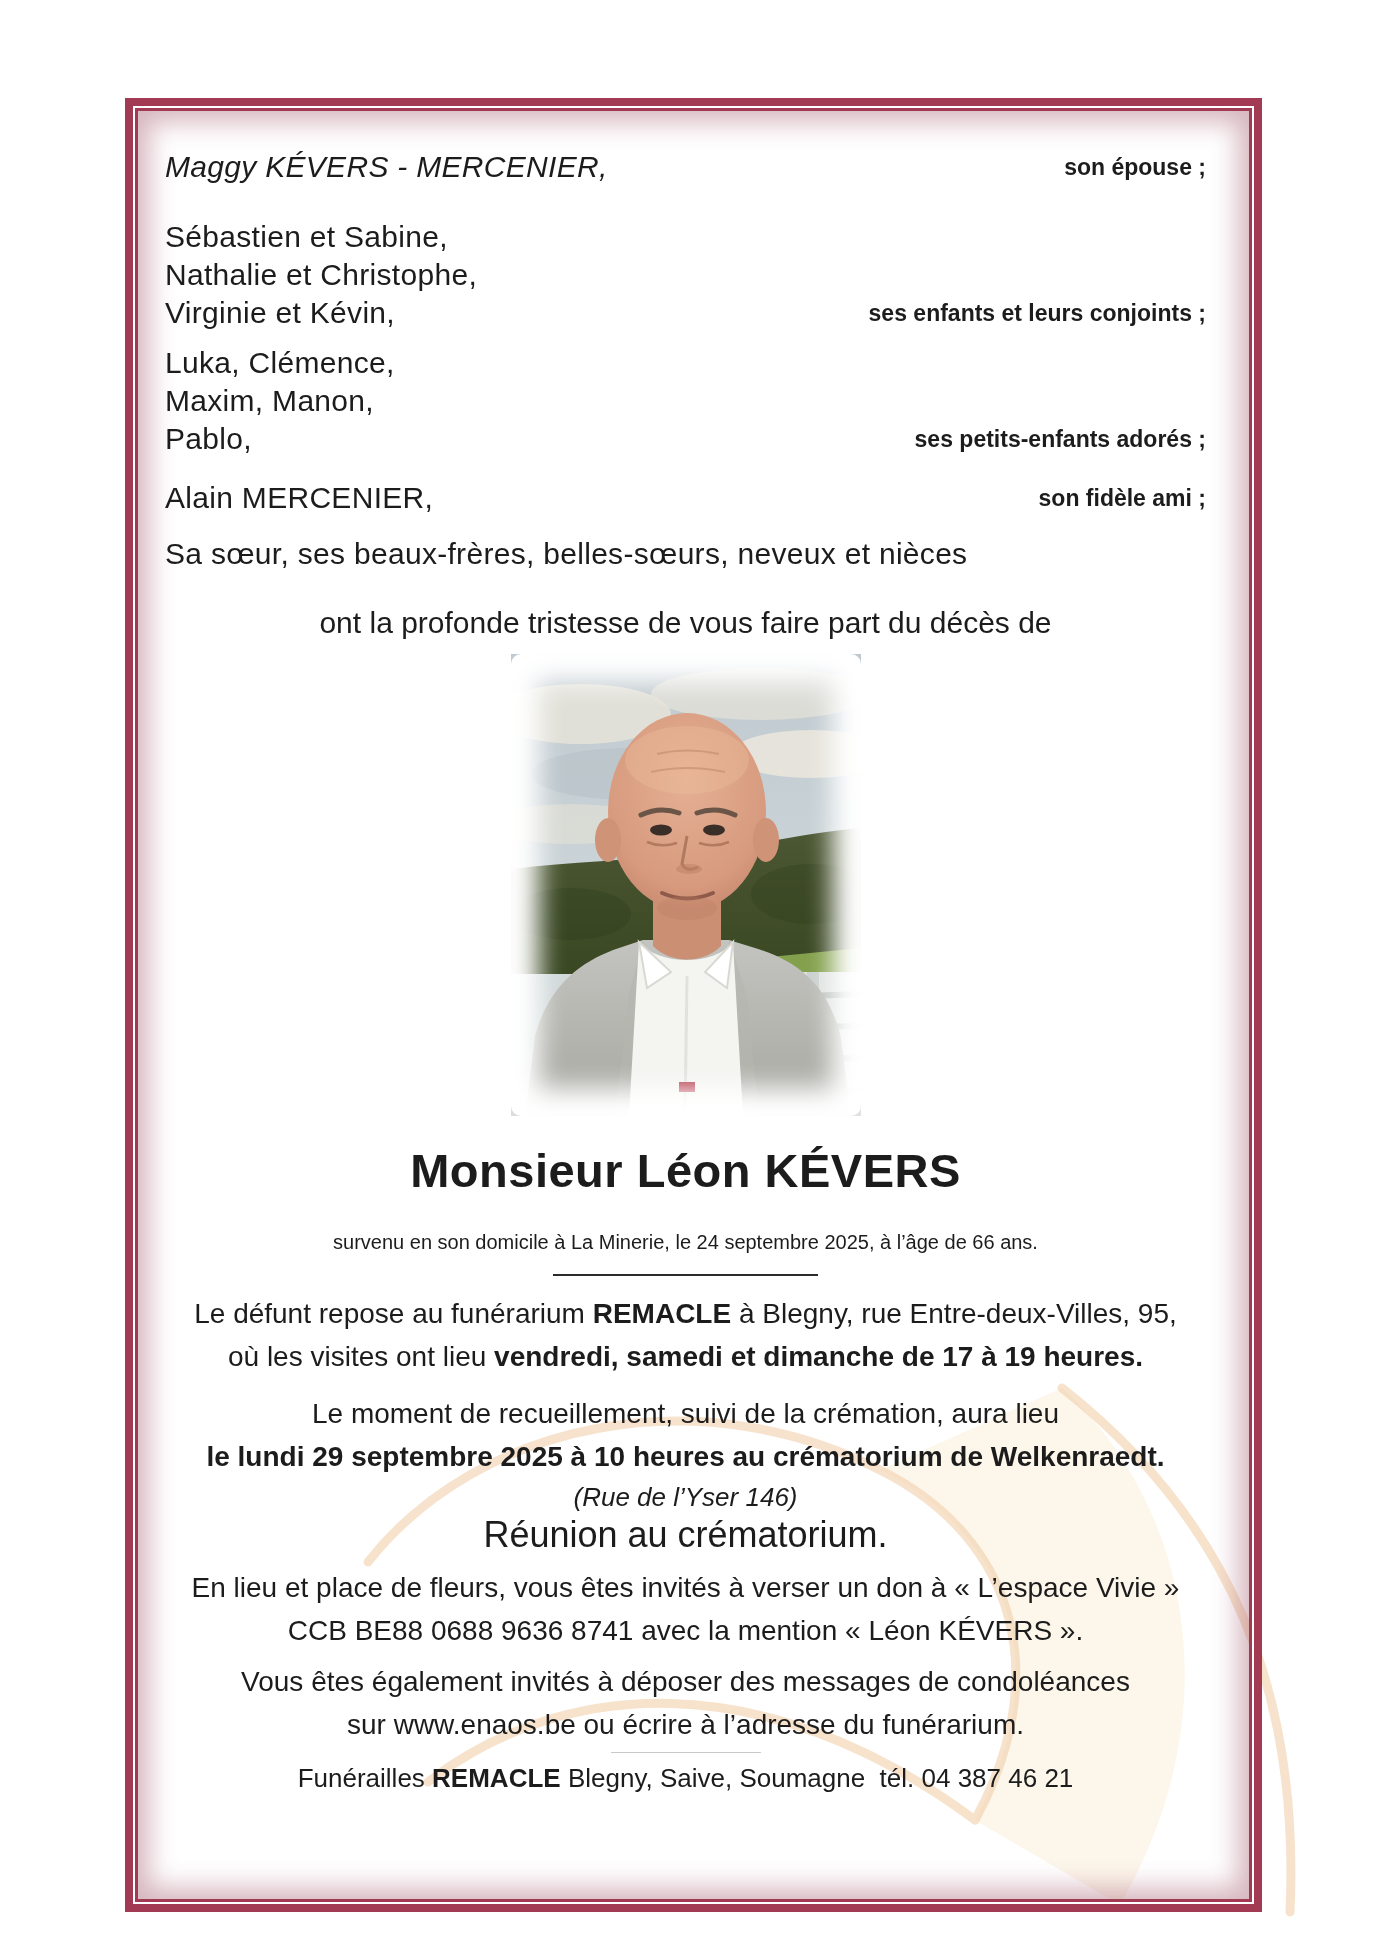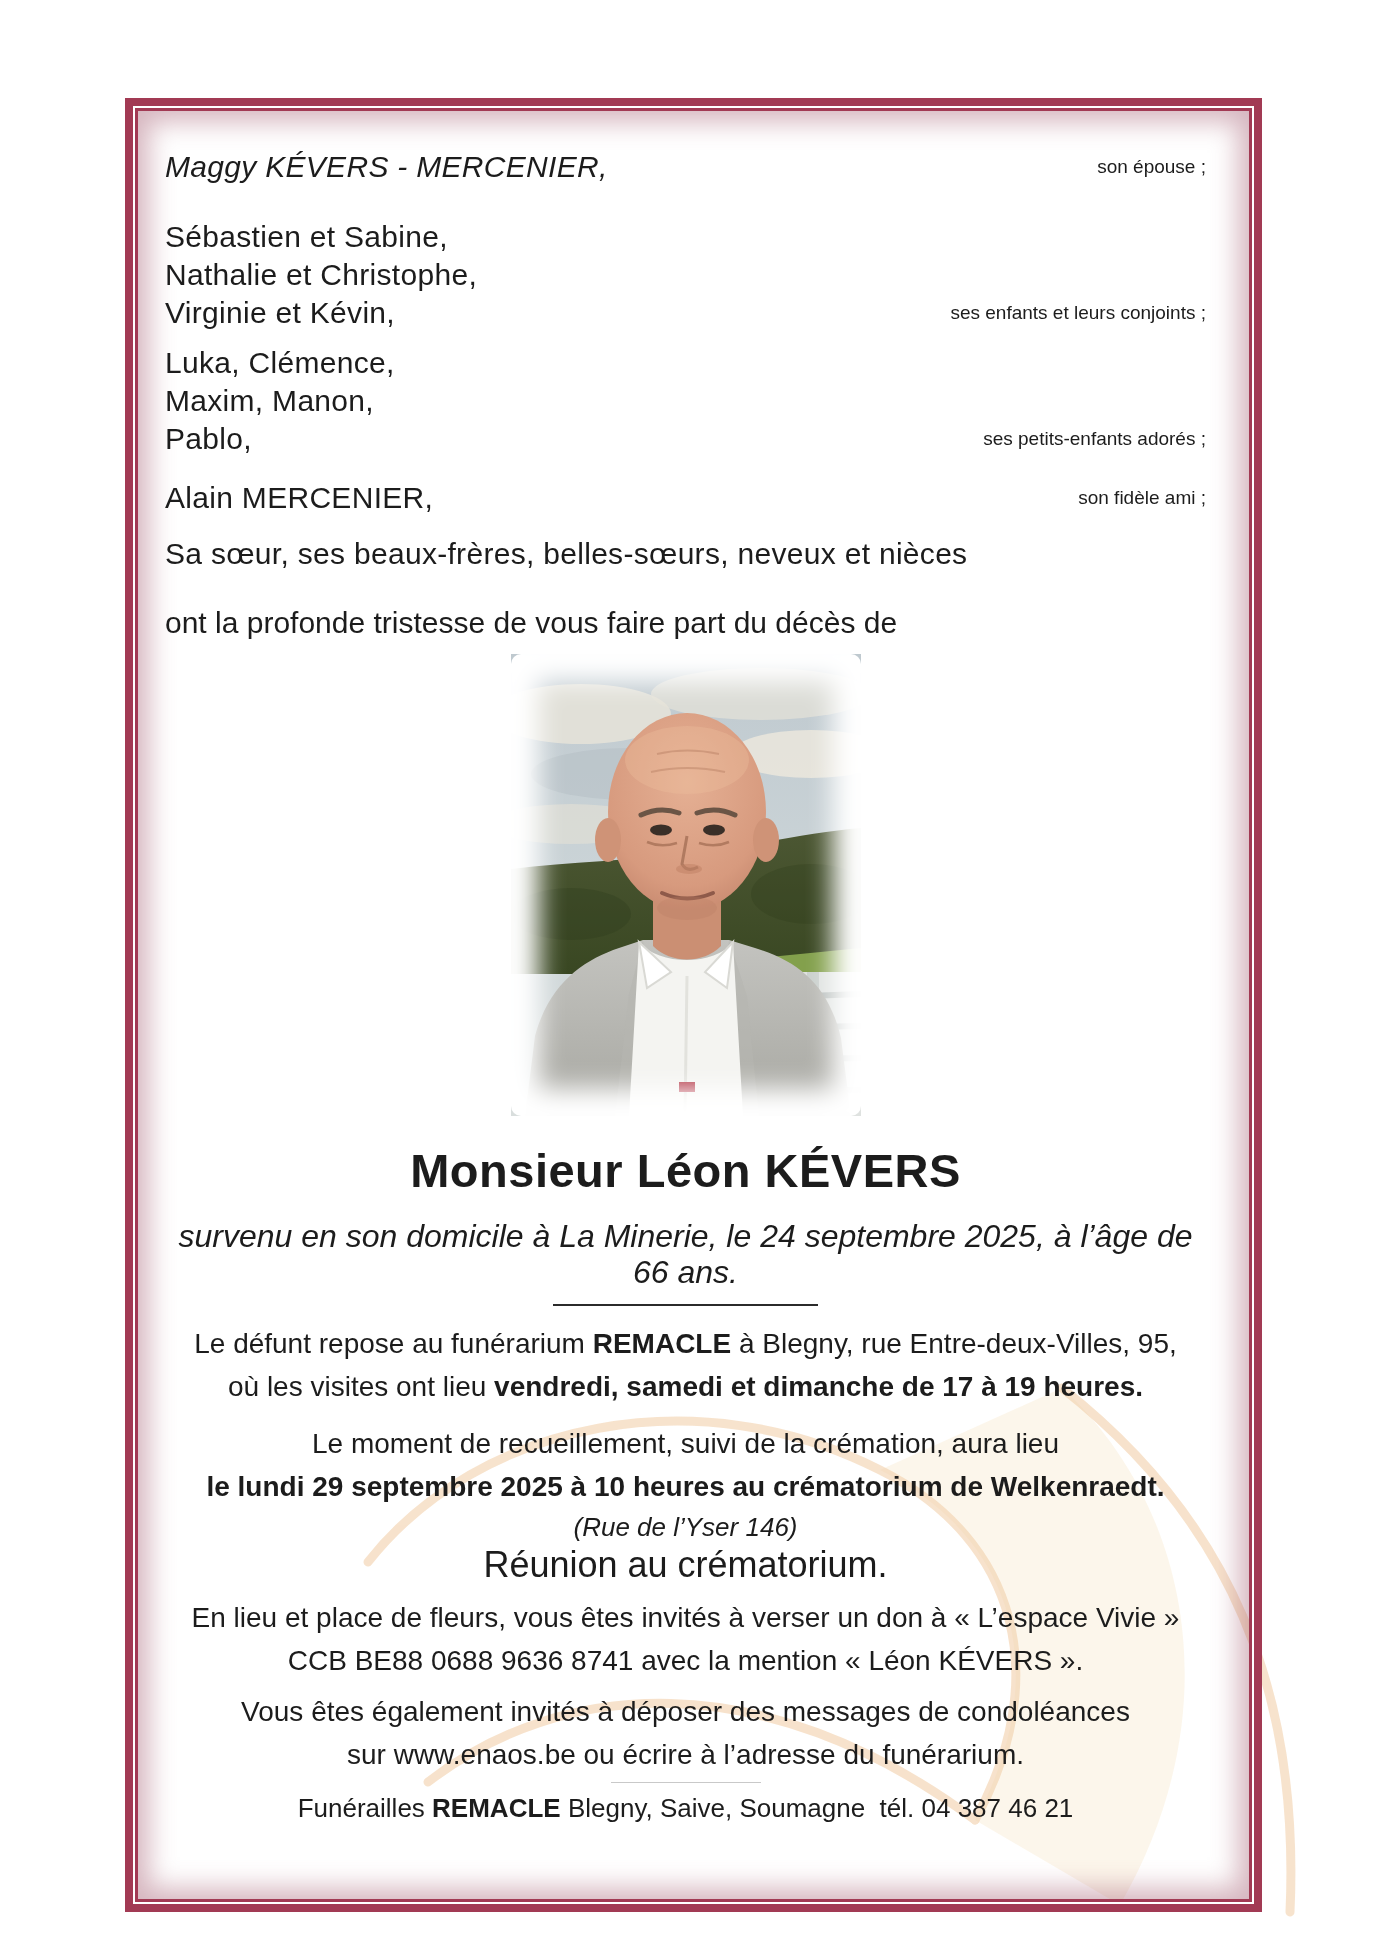--- a/index.html
+++ b/index.html
@@ -17,32 +17,32 @@
                 inset 0 0 26px 16px rgba(164,94,112,0.45);
   }
   .content{
     position:absolute;left:133px;top:106px;width:1121px;height:1798px;box-sizing:border-box;
     padding:42px 48px 0 32px;z-index:2;
   }
   
   .fam-group{display:flex;justify-content:space-between;align-items:flex-end;}
   .fam-lines{font-size:30px;line-height:38px;letter-spacing:0.3px;}
   .fam-lines.italic{font-style:italic;}
-  .fam-label{font-size:19px;font-weight:400;line-height:30px;margin-bottom:4px;white-space:nowrap;}
+  .fam-label{font-size:23px;font-weight:700;line-height:30px;margin-bottom:4px;white-space:nowrap;}
   .mb32{margin-bottom:32px;} .mb20{margin-bottom:12px;} .mb21{margin-bottom:21px;} .mb18{margin-bottom:18px;gap:16px;}
   .single{font-size:30px;line-height:38px;letter-spacing:0.3px;}
-  .intro{margin-top:31px;text-align:left;font-size:30px;line-height:38px;}
+  .intro{margin-top:31px;text-align:center;font-size:30px;line-height:38px;}
   
   .photo-wrap{margin:12px auto 0 auto;width:350px;height:462px;position:relative;}
   .photo-feather{position:absolute;left:0;top:0;right:0;bottom:0;border-radius:10px;
     box-shadow: inset 0 0 26px 28px #ffffff;}
   
   .deceased-name{margin-top:26px;text-align:center;font-size:47px;font-weight:700;line-height:58px;letter-spacing:0.5px;}
   .spouse-line{margin-top:10px;text-align:center;font-size:37px;font-style:italic;line-height:46px;}
-  .death-line{margin-top:18px;text-align:center;font-size:32px;line-height:36px;font-style:italic;}
+  .death-line{margin-top:24px;text-align:center;font-size:20px;line-height:36px;}
   .divider1{margin:14px auto 0 auto;width:265px;border-top:2px solid #2b2b2b;height:0;}
   
   .para{text-align:center;font-size:28px;line-height:43px;}
   .para b{font-weight:700;}
   .repose{margin-top:16px;}
   .moment{margin-top:14px;}
   .addr{font-size:26px;font-style:italic;line-height:38px;}
   .reunion{font-size:36px;line-height:38px;}
   .inhumation{margin-top:12px;text-align:center;font-size:28px;line-height:38px;}
   .donation{margin-top:12px;}

